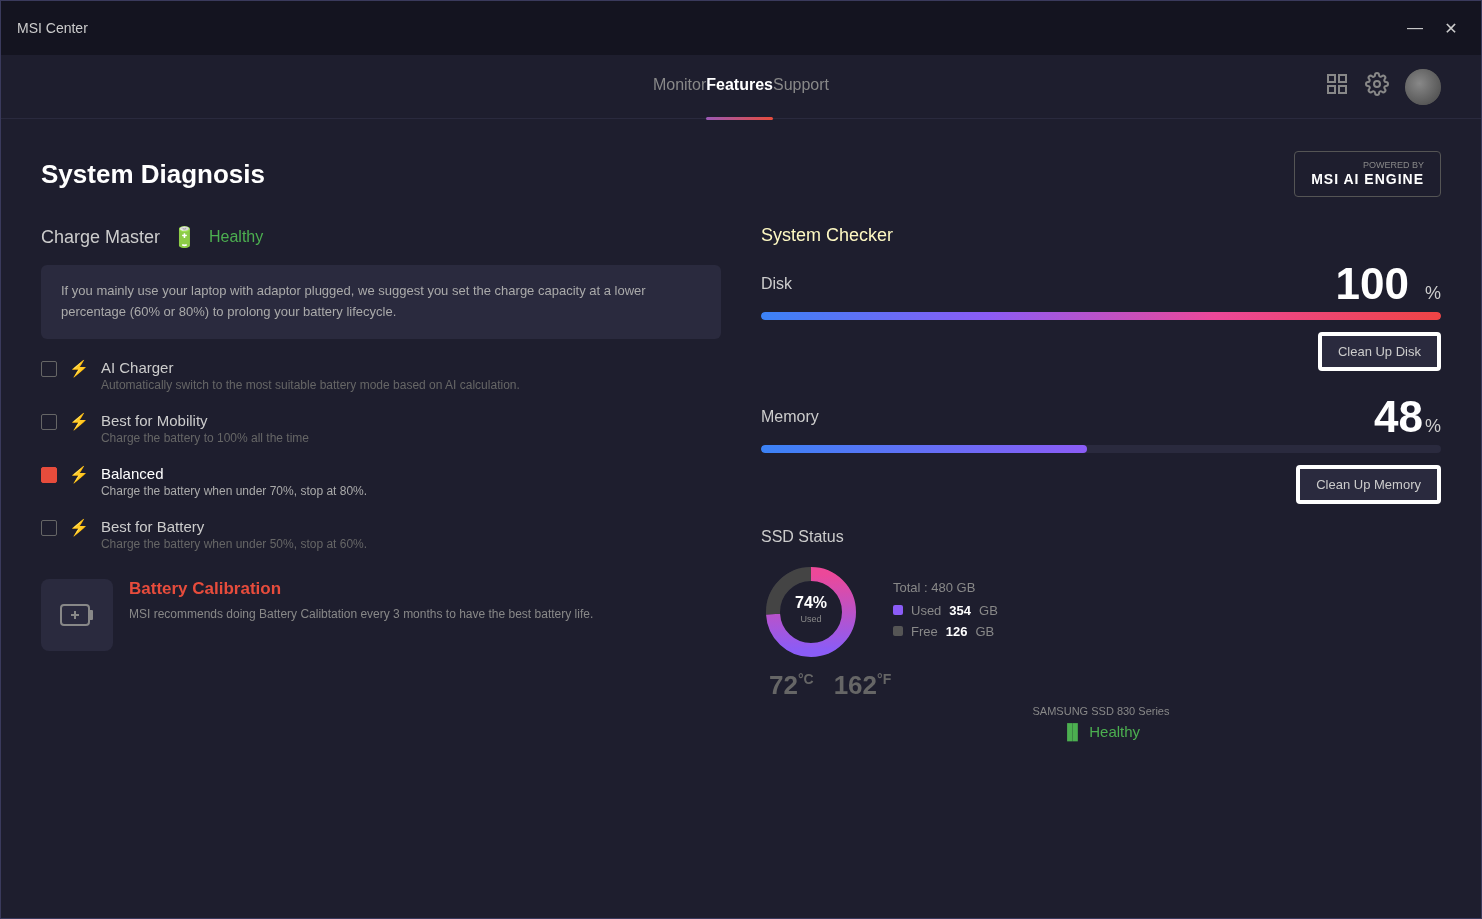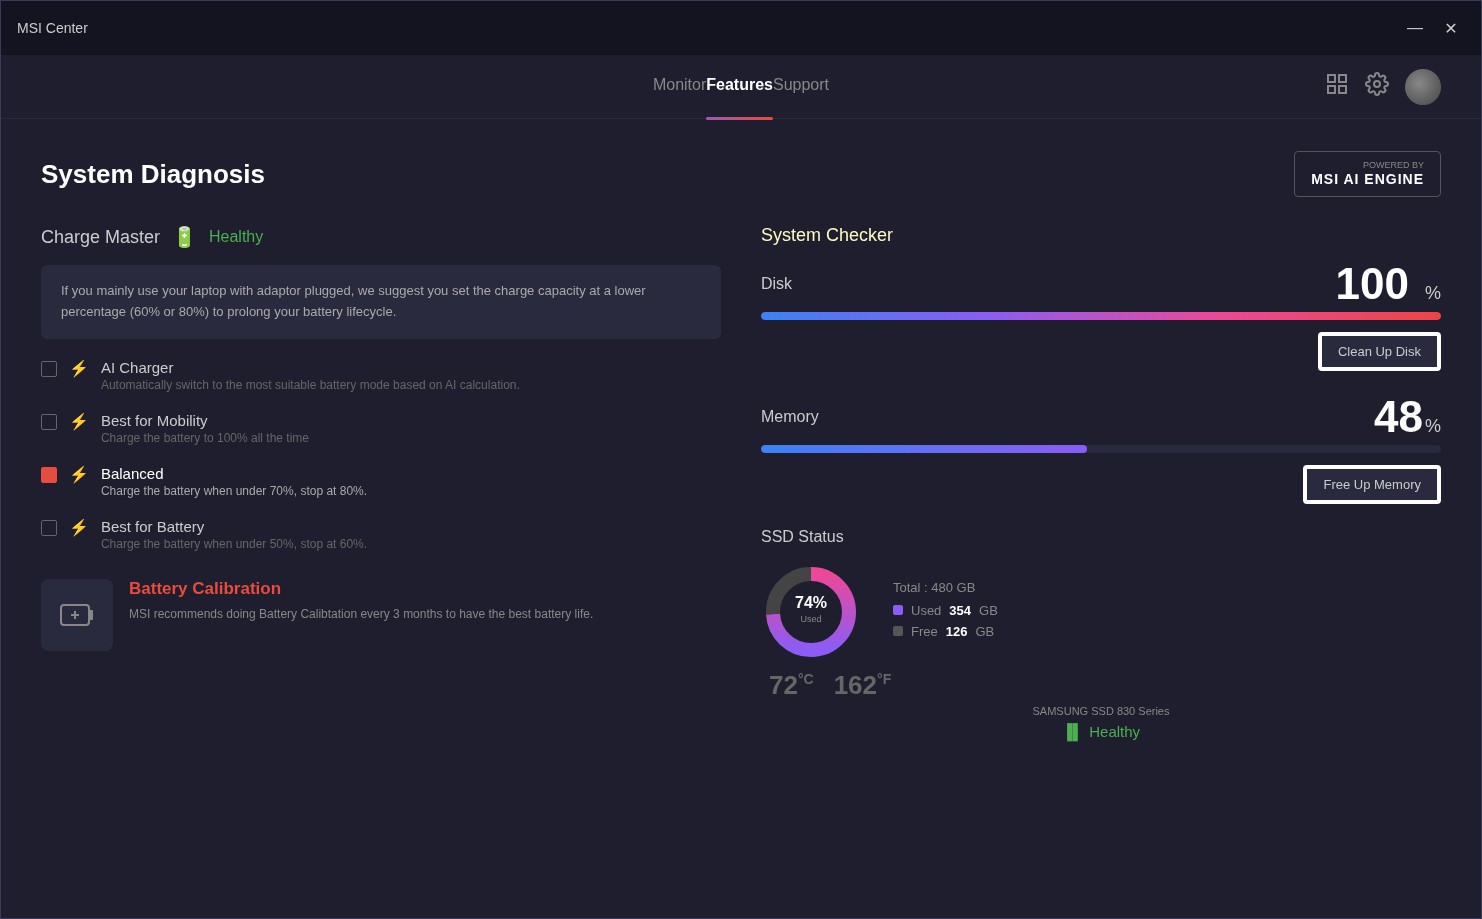--- a/index.html
+++ b/index.html
@@ -495,21 +495,21 @@
             <span style="font-size:16px;color:#ccc;">Memory</span>
             <div style="display:flex;align-items:baseline;gap:2px;">
               <span style="font-size:44px;font-weight:bold;color:#fff;line-height:1;">48</span>
               <span style="font-size:18px;color:#ccc;">%</span>
             </div>
           </div>
           <div class="progress-bar-container">
             <div class="progress-bar-memory"></div>
           </div>
           <div style="display:flex;justify-content:flex-end;margin-top:4px;">
-            <button class="clean-btn">Free Up Memory</button>
+            <button class="clean-btn">Clean Up Memory</button>
           </div>
         </div>
 
         <div class="ssd-section">
           <div class="ssd-title">SSD Status</div>
           <div class="ssd-content">
 
             <div class="donut-chart">
               <svg width="100" height="100" viewBox="0 0 100 100">
                 <circle cx="50" cy="50" r="38" fill="none" stroke="#2a2a3e" stroke-width="14"></circle>

